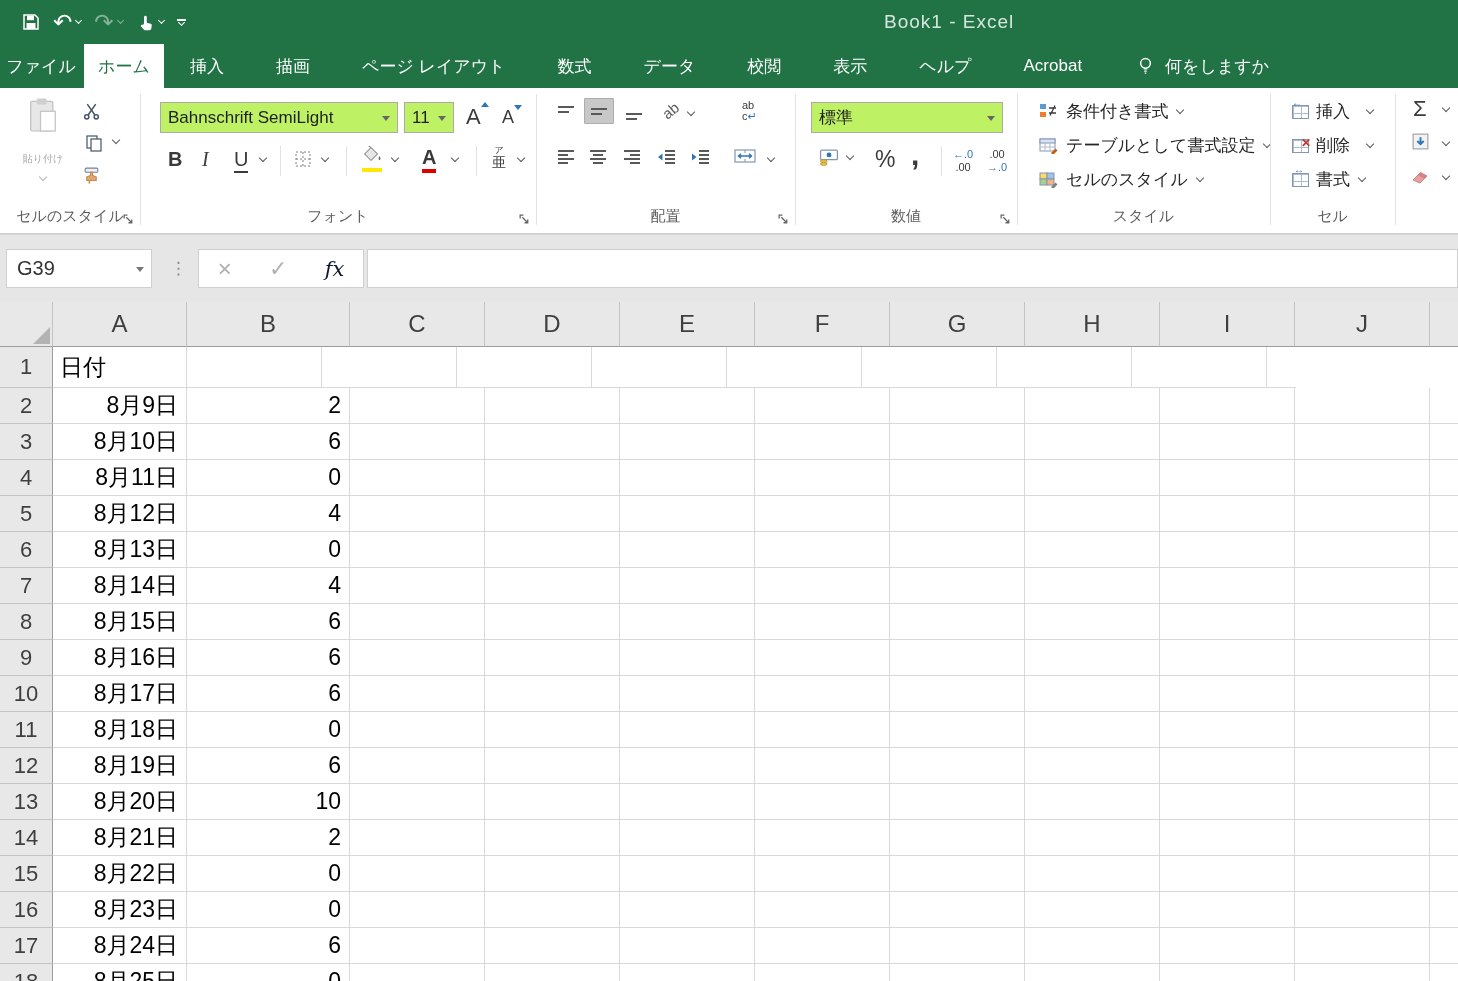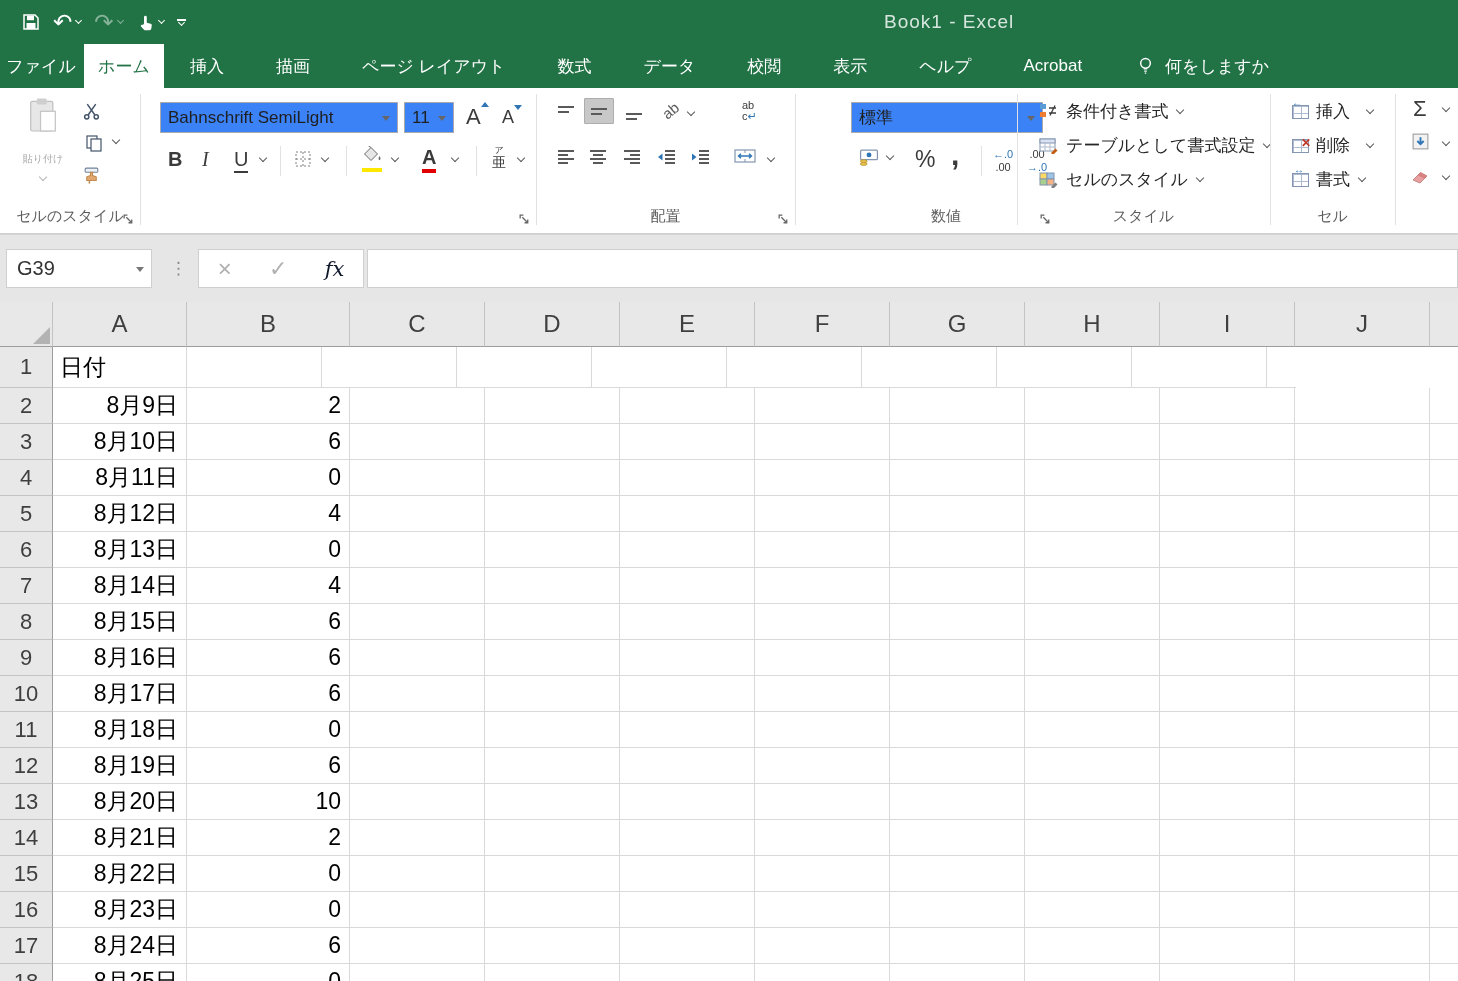--- a/index.html
+++ b/index.html
@@ -26,21 +26,21 @@
   .tellme { display:flex; align-items:center; gap:10px; color:#fff; font-size:17px; margin-left:28px; }
 
   
   .ribbon { position:absolute; left:0; top:88px; width:100%; height:146px; background:#fff; border-bottom:1px solid #d2d0ce; }
   .rgroup { position:absolute; top:0; height:146px; }
   .gdiv { position:absolute; top:6px; bottom:8px; width:1px; background:#e1e1e1; }
   .glabel { position:absolute; bottom:8px; left:0; right:0; text-align:center; font-size:15px; color:#5d5d5d; }
   .launcher { position:absolute; bottom:9px; right:5px; width:13px; height:13px; }
   .ricon { display:inline-flex; align-items:center; justify-content:center; }
   .sep2 { position:absolute; top:58px; height:30px; width:1px; background:#e1e1e1; }
-  .combo { position:absolute; background:#3b82f6; border:1px solid #ababab; display:flex; align-items:center; font-size:17px; color:#1f1f1f; padding-left:7px; }
+  .combo { position:absolute; background:#bef264; border:1px solid #ababab; display:flex; align-items:center; font-size:17px; color:#1f1f1f; padding-left:7px; }
   .caret { width:0; height:0; border-left:4px solid transparent; border-right:4px solid transparent; border-top:5px solid #666; position:absolute; right:7px; top:50%; margin-top:-2px; }
 
   
   .paste { position:absolute; left:12px; top:8px; width:62px; text-align:center; }
   .paste .lbl { font-size:10px; color:#a8a8a8; margin-top:14px; }
   .paste .chv { border-color:#b5b5b5; margin-top:5px; }
 
   
   .fbtn { position:absolute; top:60px; font-size:20px; color:#3b3b3b; }
   .fA { font-size:20px; color:#3b3b3b; position:relative; }
@@ -230,20 +230,21 @@
       <span style="position:absolute;left:282px;top:58px;font-size:20px;font-weight:bold;color:#3b3b3b">
         <span style="position:relative">A<span class="colorbar" style="background:#e00000"></span></span>
       </span>
       <span class="chv" style="position:absolute;left:312px;top:70px"></span>
       <div class="sep2" style="left:336px"></div>
       <span class="phon" style="position:absolute;left:352px;top:58px">
         <span class="s">ア</span>
         <span class="b">亜</span>
       </span>
       <span class="chv" style="position:absolute;left:378px;top:70px"></span>
+      <div class="glabel">フォント</div>
       <span class="launcher">
         <svg width="13" height="13" viewBox="0 0 12 12">
             <path d="M2 5 V2 h3 M4 4 l5 5 M9 6 v3 h-3" fill="none" stroke="#666" stroke-width="1.2"></path>
           </svg>
       </span>
     </div>
     <div class="gdiv" style="left:536px"></div>
 
     <div class="rgroup" style="left:536px;width:259px">
       <span class="ricon" style="position:absolute;left:20px;top:16px">
@@ -323,21 +324,21 @@
       <span class="chv" style="position:absolute;left:232px;top:70px"></span>
       <div class="glabel">配置</div>
       <span class="launcher">
         <svg width="13" height="13" viewBox="0 0 12 12">
             <path d="M2 5 V2 h3 M4 4 l5 5 M9 6 v3 h-3" fill="none" stroke="#666" stroke-width="1.2"></path>
           </svg>
       </span>
     </div>
     <div class="gdiv" style="left:795px"></div>
 
-    <div class="rgroup" style="left:835px;width:222px">
+    <div class="rgroup" style="left:795px;width:222px">
       <div class="combo" style="left:16px;top:14px;width:192px;height:31px">
         <span>標準</span>
           <span class="caret"></span>
       </div>
       <span class="ricon" style="position:absolute;left:24px;top:58px">
         <svg width="20" height="20" viewBox="0 0 19 19">
             <rect x="1.5" y="4" width="16" height="9" rx="1" fill="#fff" stroke="#8496b0" stroke-width="1.2"></rect>
             <circle cx="9.5" cy="8.5" r="2.3" fill="#2e75b6"></circle>
             <ellipse cx="4.5" cy="14.5" rx="3.2" ry="1.4" fill="#eac54f" stroke="#b8912f" stroke-width=".8"></ellipse>
             <ellipse cx="4.5" cy="17" rx="3.2" ry="1.4" fill="#eac54f" stroke="#b8912f" stroke-width=".8"></ellipse>

